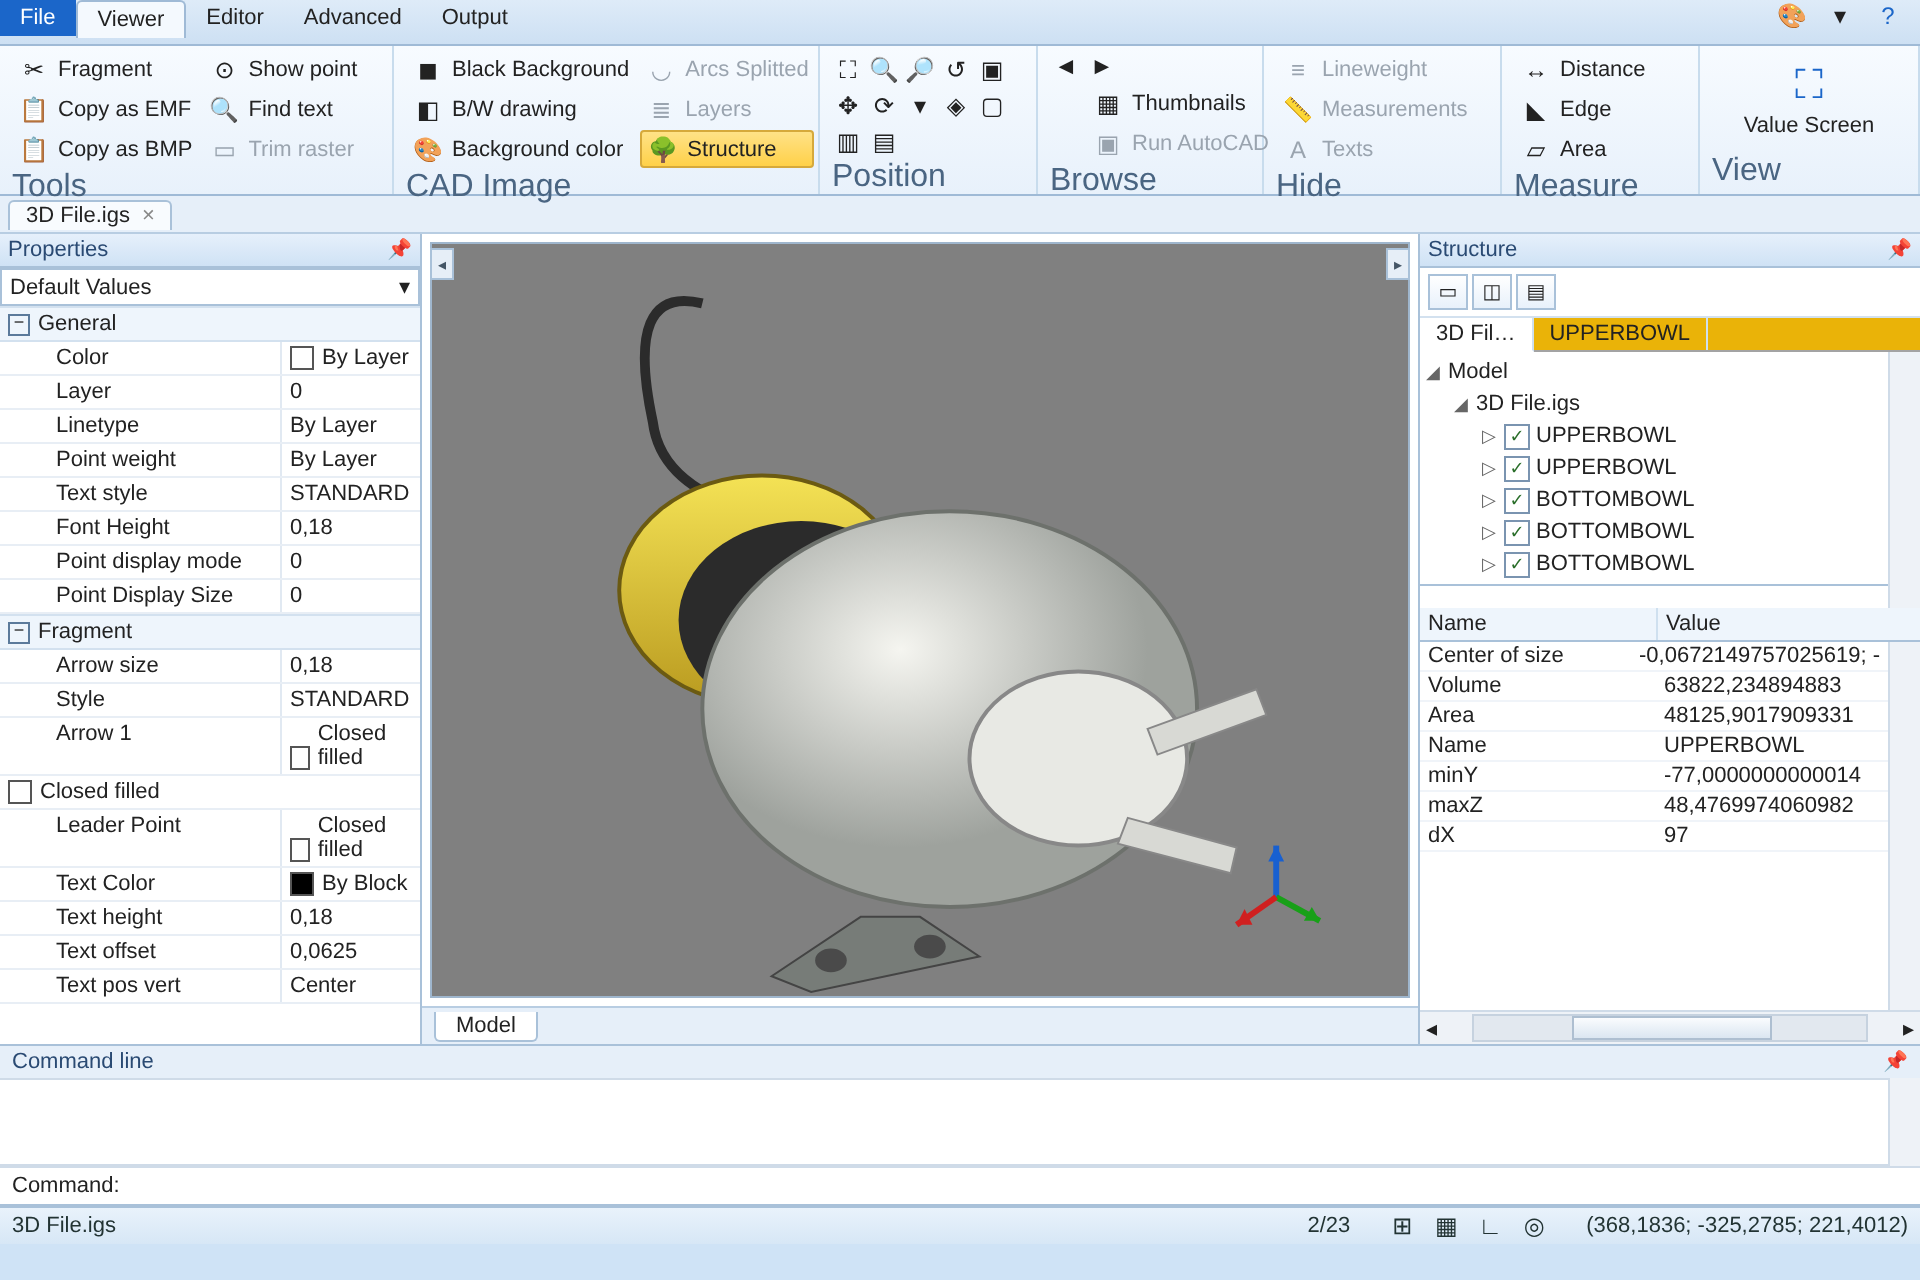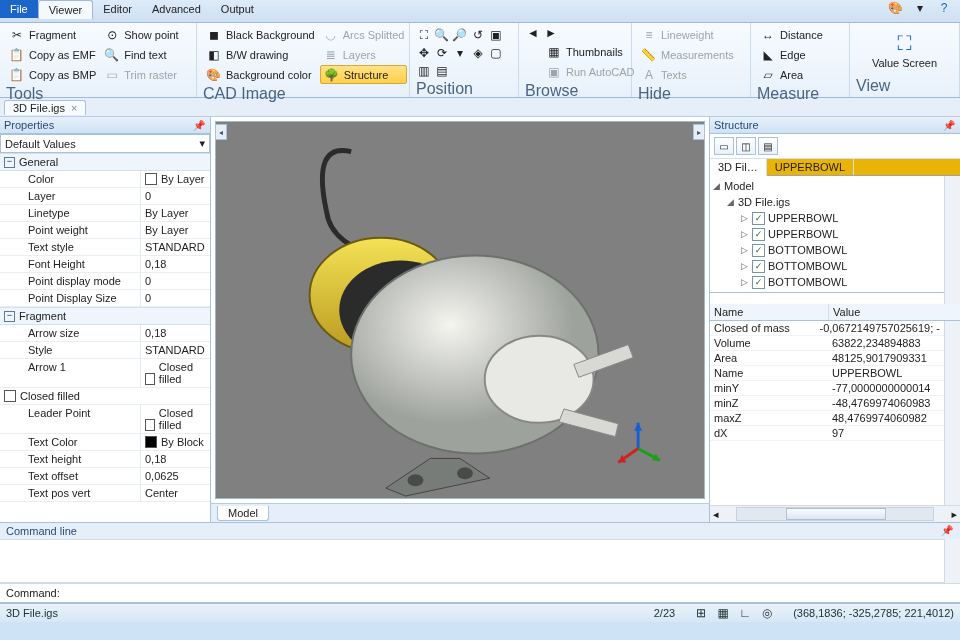--- a/index.html
+++ b/index.html
@@ -441,42 +441,38 @@
         </div>
       <div class="vscroll"></div>
     </div>
     <div class="nv-head">
       <div class="n">Name</div>
       <div>Value</div>
     </div>
     <div style="display:flex;flex:1;min-height:0">
       <div class="nv-body" id="nvbody" style="flex:1">
           <div class="nvr">
-            <div class="n">Closed of mass</div>
+            <div class="n">Center of size</div>
             <div class="v">-0,0672149757025619; -</div>
           </div>
           <div class="nvr">
             <div class="n">Volume</div>
             <div class="v">63822,234894883</div>
           </div>
           <div class="nvr">
             <div class="n">Area</div>
             <div class="v">48125,9017909331</div>
           </div>
           <div class="nvr">
             <div class="n">Name</div>
             <div class="v">UPPERBOWL</div>
           </div>
           <div class="nvr">
             <div class="n">minY</div>
             <div class="v">-77,0000000000014</div>
-          </div>
-          <div class="nvr">
-            <div class="n">minZ</div>
-            <div class="v">-48,4769974060983</div>
           </div>
           <div class="nvr">
             <div class="n">maxZ</div>
             <div class="v">48,4769974060982</div>
           </div>
           <div class="nvr">
             <div class="n">dX</div>
             <div class="v">97</div>
           </div>
         </div>

